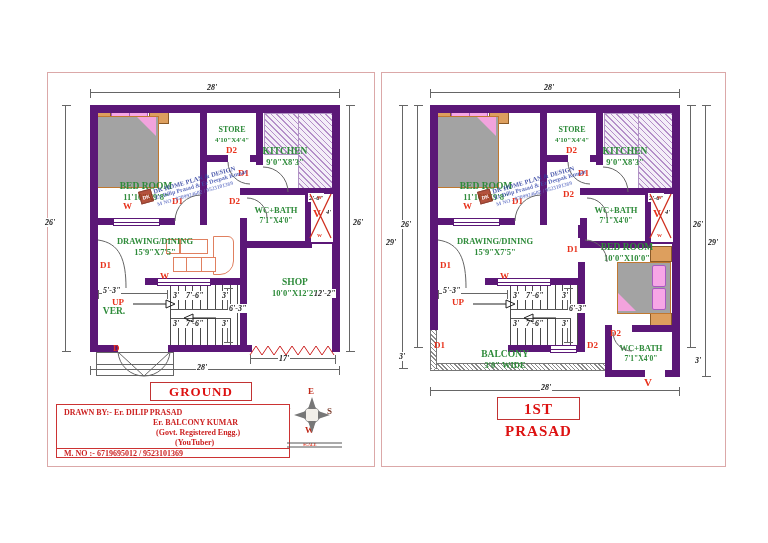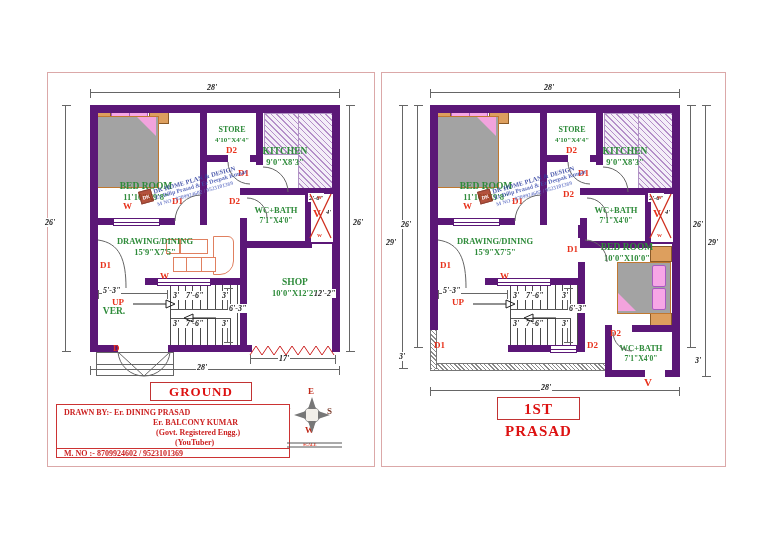--- a/index.html
+++ b/index.html
@@ -308,20 +308,24 @@
       <div class="s">15'9"X7'5"</div>
     </div>
   <div class="gt" style="left:582px;top:242px;width:90px">
     <div class="n">BED ROOM</div>
       <div class="s">10'0"X10'0"</div>
     </div>
   <div class="gt" style="left:612px;top:343px;width:58px">
     <div class="n" style="font-size:8.5px">WC+BATH</div>
       <div class="s" style="font-size:7.5px">7'1"X4'0"</div>
     </div>
+  <div class="gt" style="left:460px;top:349px;width:90px">
+    <div class="n">BALCONY</div>
+      <div class="s">3'0" WIDE</div>
+    </div>
 
   <span class="rl" style="left:566px;top:146px">D2</span>
   <span class="rl" style="left:578px;top:169px">D1</span>
   <span class="rl" style="left:563px;top:190px">D2</span>
   <span class="rl" style="left:512px;top:197px">D1</span>
   <span class="rl" style="left:463px;top:202px">W</span>
   <span class="rl" style="left:500px;top:272px">W</span>
   <span class="rl" style="left:440px;top:261px">D1</span>
   <span class="rl" style="left:567px;top:245px">D1</span>
   <span class="rl" style="left:434px;top:341px">D1</span>
@@ -376,26 +380,26 @@
     <path d="M287 443 L342 443 M287 447 L342 447" stroke="#555"></path>
   </svg>
 
   <span class="rl" style="left:308px;top:387px;color:#c02818">E</span>
   <span class="rl" style="left:284px;top:407px;color:#7a3a2a">N</span>
   <span class="rl" style="left:327px;top:407px;color:#7a3a2a">S</span>
   <span class="rl" style="left:305px;top:426px;color:#c02818">W</span>
   <span class="rl" style="left:303px;top:442.5px;font-size:4px;line-height:4px">SCALE</span>
 
   <div class="credits" style="left:56px;top:404px;width:232px;height:52px">
-    <div style="left:7px;top:3px">DRAWN BY:- Er. DINING PRASAD</div>
+    <div style="left:7px;top:3px">DRAWN BY:- Er. DILIP PRASAD</div>
     <div style="left:96px;top:13px">Er. BALCONY KUMAR</div>
     <div style="left:99px;top:23px">(Govt. Registered Engg.)</div>
     <div style="left:118px;top:33px">(YouTuber)</div>
     <div class="rule" style="top:43px"></div>
-    <div style="left:7px;top:44px">M. NO :- 8709924602 / 9523101369</div>
+    <div style="left:7px;top:44px">M. NO :- 6719695012 / 9523101369</div>
   </div>
 
   <div class="stamp" style="left:138px;top:192px">
     <span class="logo">DK</span>
     <span>
       <span class="l1" style="display:block">DK HOME PLAN &amp; DESIGN</span>
       <span class="l2" style="display:block">Er Dilip Prasad &amp; Er Deepak Kumar</span>
       <span class="l3" style="display:block">M NO - 8709924602 / 9523101369</span>
     </span>
   </div>

